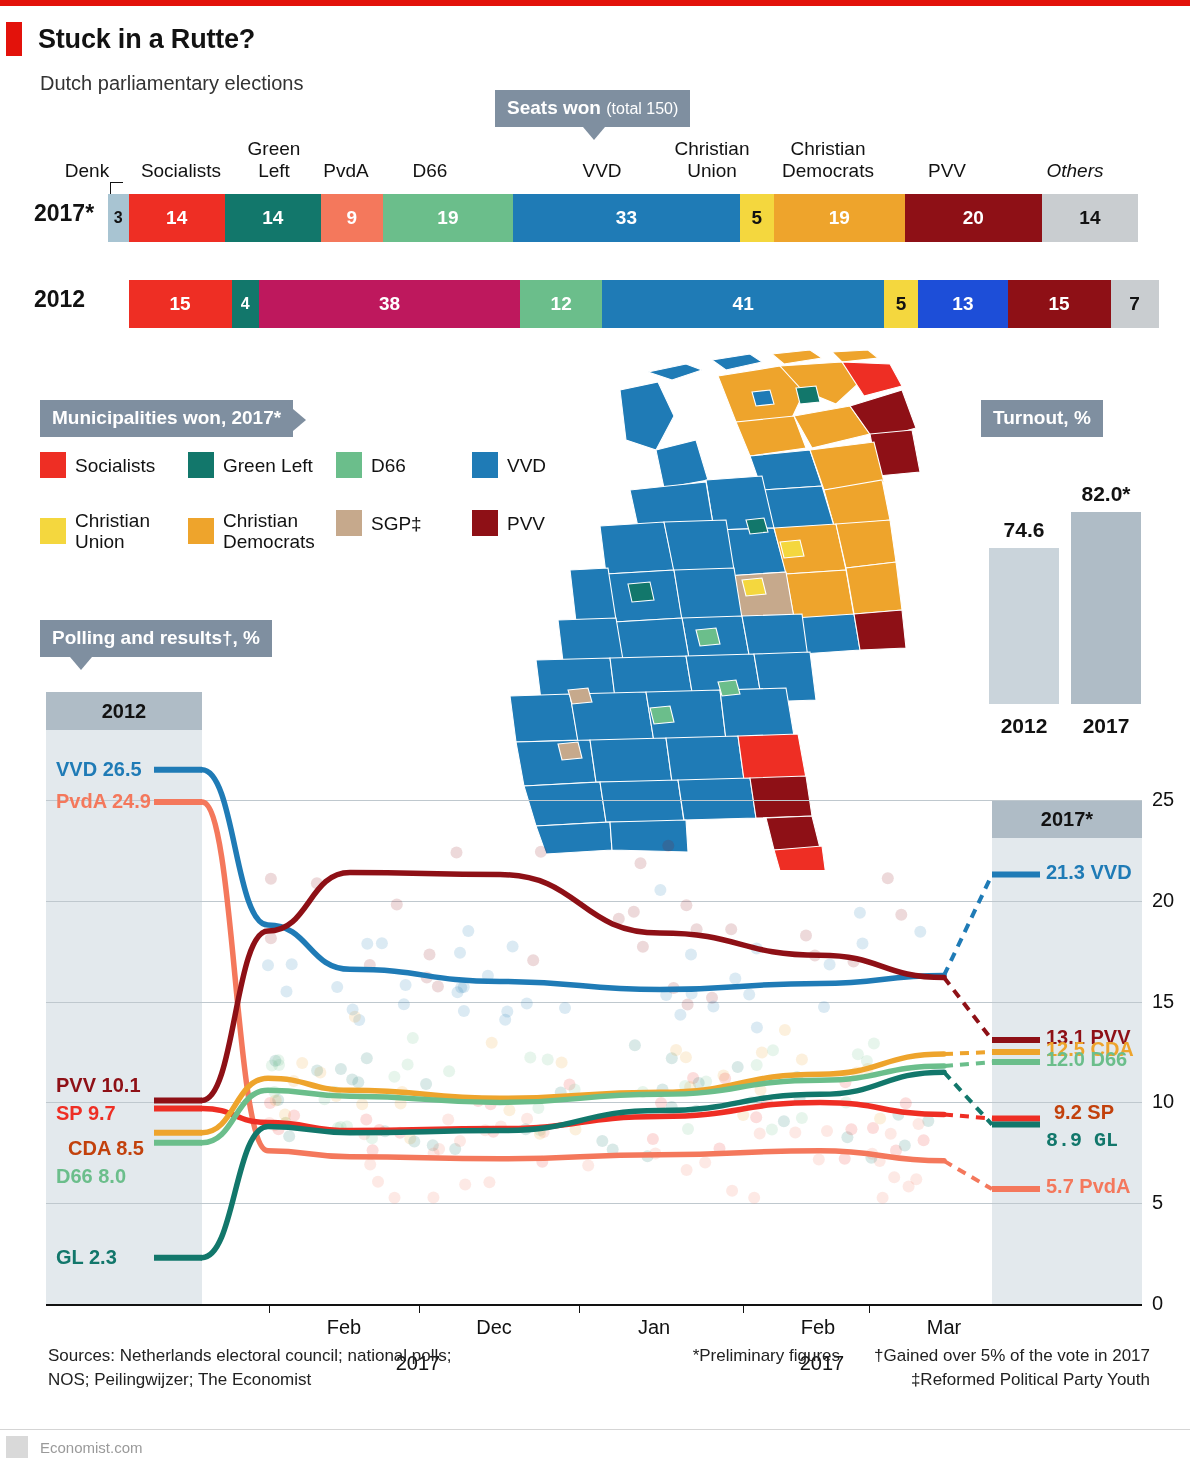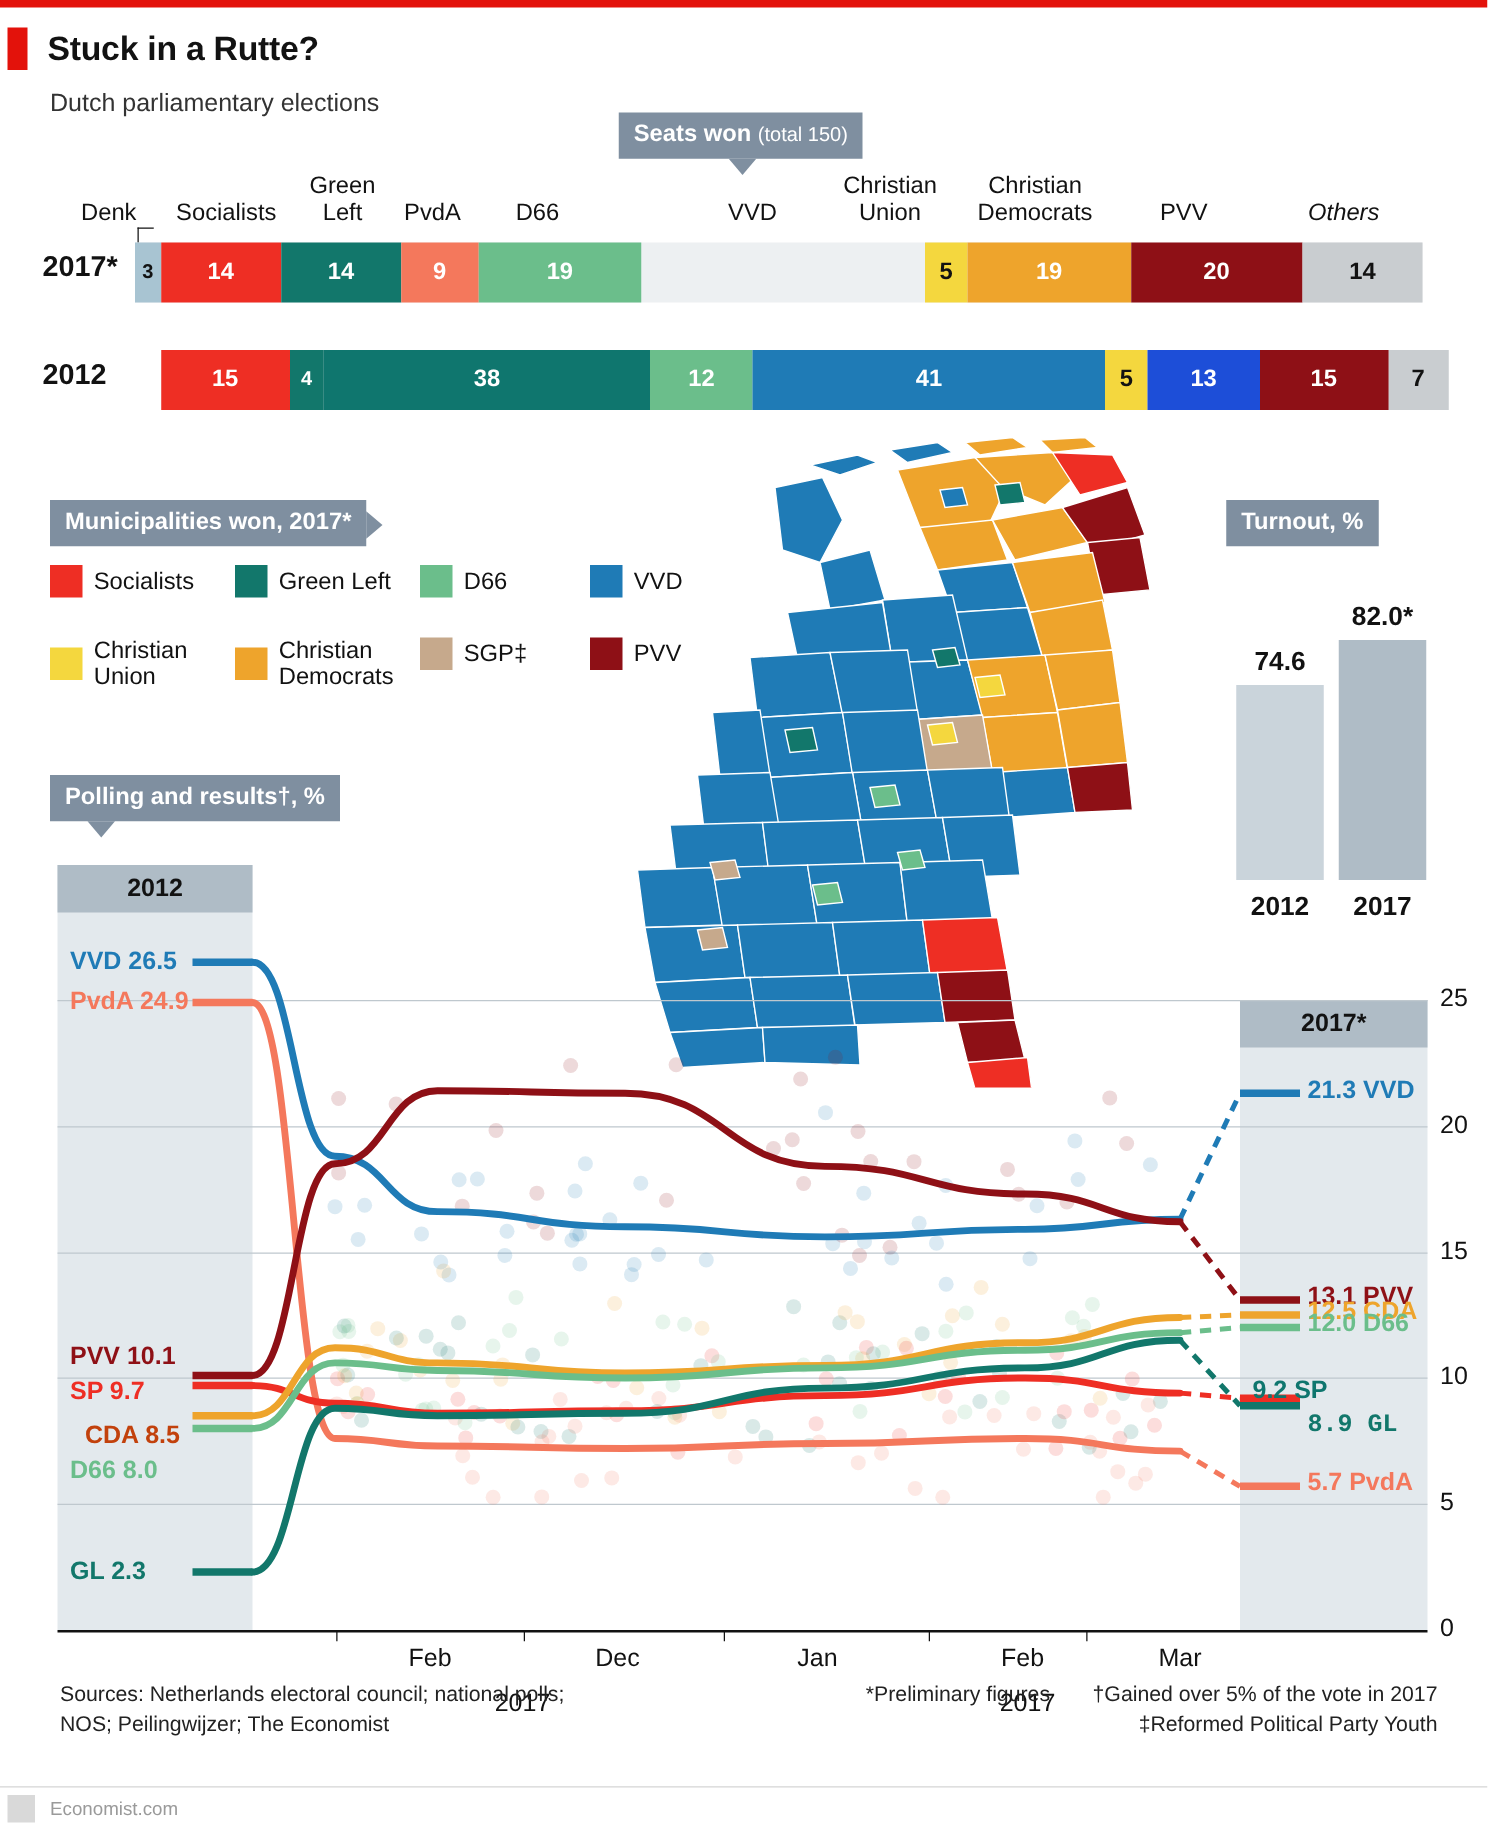--- a/index.html
+++ b/index.html
@@ -93,31 +93,32 @@
   <div class="seat-head" style="left:892px;top:70px;width:110px;">PVV</div>
   <div class="seat-head" style="left:1020px;top:70px;width:110px;font-style:italic;">Others</div>
 
   <div class="yearlab" style="left:34px;top:110px;">2017*</div>
   <div class="bar-track" id="bar2017" style="left:108px;top:104px;width:1030px;height:48px;">
       <div class="seg dark" style="left: 0px; width: 20.6px; background: rgb(168, 196, 210); font-size: 16px;">3</div>
       <div class="seg" style="left: 20.6px; width: 96.1333px; background: rgb(238, 46, 36);">14</div>
       <div class="seg" style="left: 116.733px; width: 96.1333px; background: rgb(18, 119, 107);">14</div>
       <div class="seg" style="left: 212.867px; width: 61.8px; background: rgb(244, 120, 92);">9</div>
       <div class="seg" style="left: 274.667px; width: 130.467px; background: rgb(107, 190, 139);">19</div>
+      <div class="seg" style="left: 405.133px; width: 226.6px; background: rgb(31, 123, 182);">33</div>
       <div class="seg dark" style="left: 631.733px; width: 34.3333px; background: rgb(244, 215, 62);">5</div>
       <div class="seg" style="left: 666.067px; width: 130.467px; background: rgb(238, 164, 44);">19</div>
       <div class="seg" style="left: 796.533px; width: 137.333px; background: rgb(142, 16, 22);">20</div>
       <div class="seg dark" style="left: 933.867px; width: 96.1333px; background: rgb(201, 205, 208);">14</div>
     </div>
 
   <div class="yearlab" style="left:34px;top:196px;">2012</div>
   <div class="bar-track" id="bar2012" style="left: 128.6px; top: 190px; width: 1009.4px; height: 48px;">
       <div class="seg" style="left: 0px; width: 103px; background: rgb(238, 46, 36);">15</div>
       <div class="seg" style="left: 103px; width: 27.4667px; background: rgb(18, 119, 107); font-size: 16px;">4</div>
-      <div class="seg" style="left: 130.467px; width: 260.933px; background: #0f766e;">38</div>
+      <div class="seg" style="left: 130.467px; width: 260.933px; background: #be185d;">38</div>
       <div class="seg" style="left: 391.4px; width: 82.4px; background: rgb(107, 190, 139);">12</div>
       <div class="seg" style="left: 473.8px; width: 281.533px; background: rgb(31, 123, 182);">41</div>
       <div class="seg dark" style="left: 755.333px; width: 34.3333px; background: rgb(244, 215, 62);">5</div>
       <div class="seg" style="left: 789.667px; width: 89.2667px; background: #1d4ed8;">13</div>
       <div class="seg" style="left: 878.933px; width: 103px; background: rgb(142, 16, 22);">15</div>
       <div class="seg dark" style="left: 981.933px; width: 48.0667px; background: rgb(201, 205, 208);">7</div>
     </div>
 </div>
 
 <div id="muni">
@@ -506,21 +507,21 @@
       <div class="plabel" style="color: rgb(238, 46, 36); left: 56px; top: 482.448px;">SP 9.7</div>
       <div class="plabel" style="color: #c2410c; left: 68px; top: 516.64px;">CDA 8.5</div>
       <div class="plabel" style="color: rgb(107, 190, 139); left: 56px; top: 544.72px;">D66 8.0</div>
       <div class="plabel" style="color: rgb(18, 119, 107); left: 56px; top: 625.632px;">GL 2.3</div>
     </div>
   <div id="poll-right-labels" style="position:absolute;left:0;top:0;width:1190px;height:720px;">
       <div class="plabel" style="color: rgb(31, 123, 182); left: 1046px; top: 240.592px;">21.3 VVD</div>
       <div class="plabel" style="color: rgb(142, 16, 22); left: 1046px; top: 405.904px;">13.1 PVV</div>
       <div class="plabel" style="color: rgb(238, 164, 44); left: 1046px; top: 418px;">12.5 CDA</div>
       <div class="plabel" style="color: rgb(107, 190, 139); left: 1046px; top: 428.08px;">12.0 D66</div>
-      <div class="plabel" style="color: #0f766e; left: 1002px; top: 480.528px;">9.2 SP</div>
+      <div class="plabel" style="color: #c2410c; left: 1054px; top: 480.528px;">9.2 SP</div>
       <div class="plabel" style="color: rgb(18, 119, 107); left: 1046px; top: 508.576px; font-family: Liberation Mono, monospace;">8.9 GL</div>
       <div class="plabel" style="color: rgb(244, 120, 92); left: 1046px; top: 555.088px;">5.7 PvdA</div>
     </div>
   <div id="poll-xticks" style="position:absolute;left:0;top:0;width:1190px;height:720px;">
       <div class="xtick" style="left: 316px; top: 696px; width: 56px; text-align: center;">Feb</div>
       <div class="axisline" style="left: 269px; top: 684px; width: 1px; height: 9px;"></div>
       <div class="xtick" style="left: 466px; top: 696px; width: 56px; text-align: center;">Dec</div>
       <div class="axisline" style="left: 419px; top: 684px; width: 1px; height: 9px;"></div>
       <div class="xtick" style="left: 626px; top: 696px; width: 56px; text-align: center;">Jan</div>
       <div class="axisline" style="left: 579px; top: 684px; width: 1px; height: 9px;"></div>

